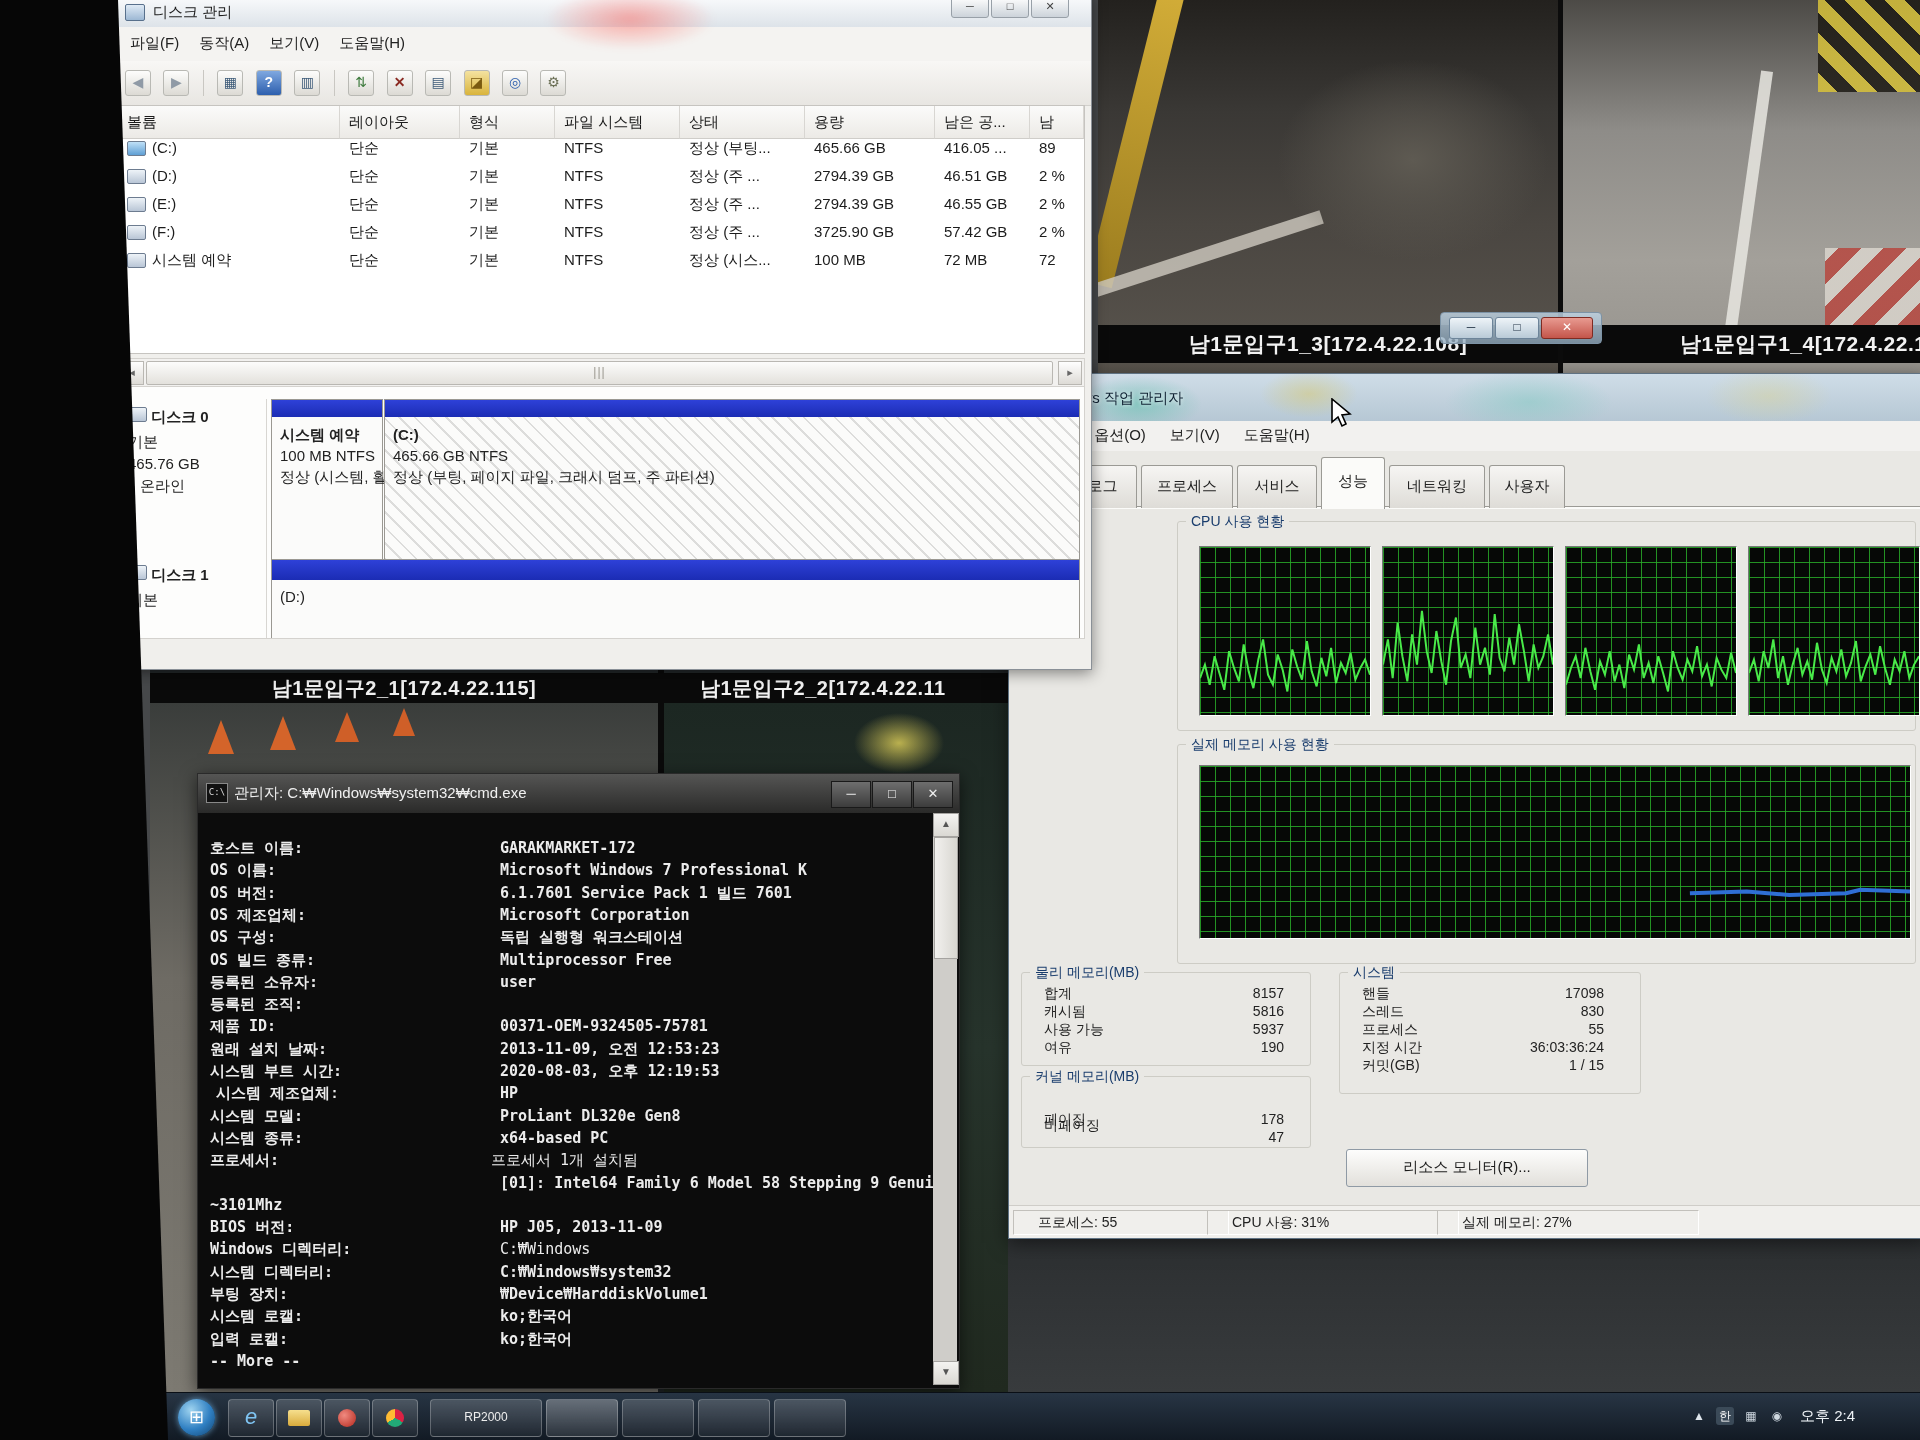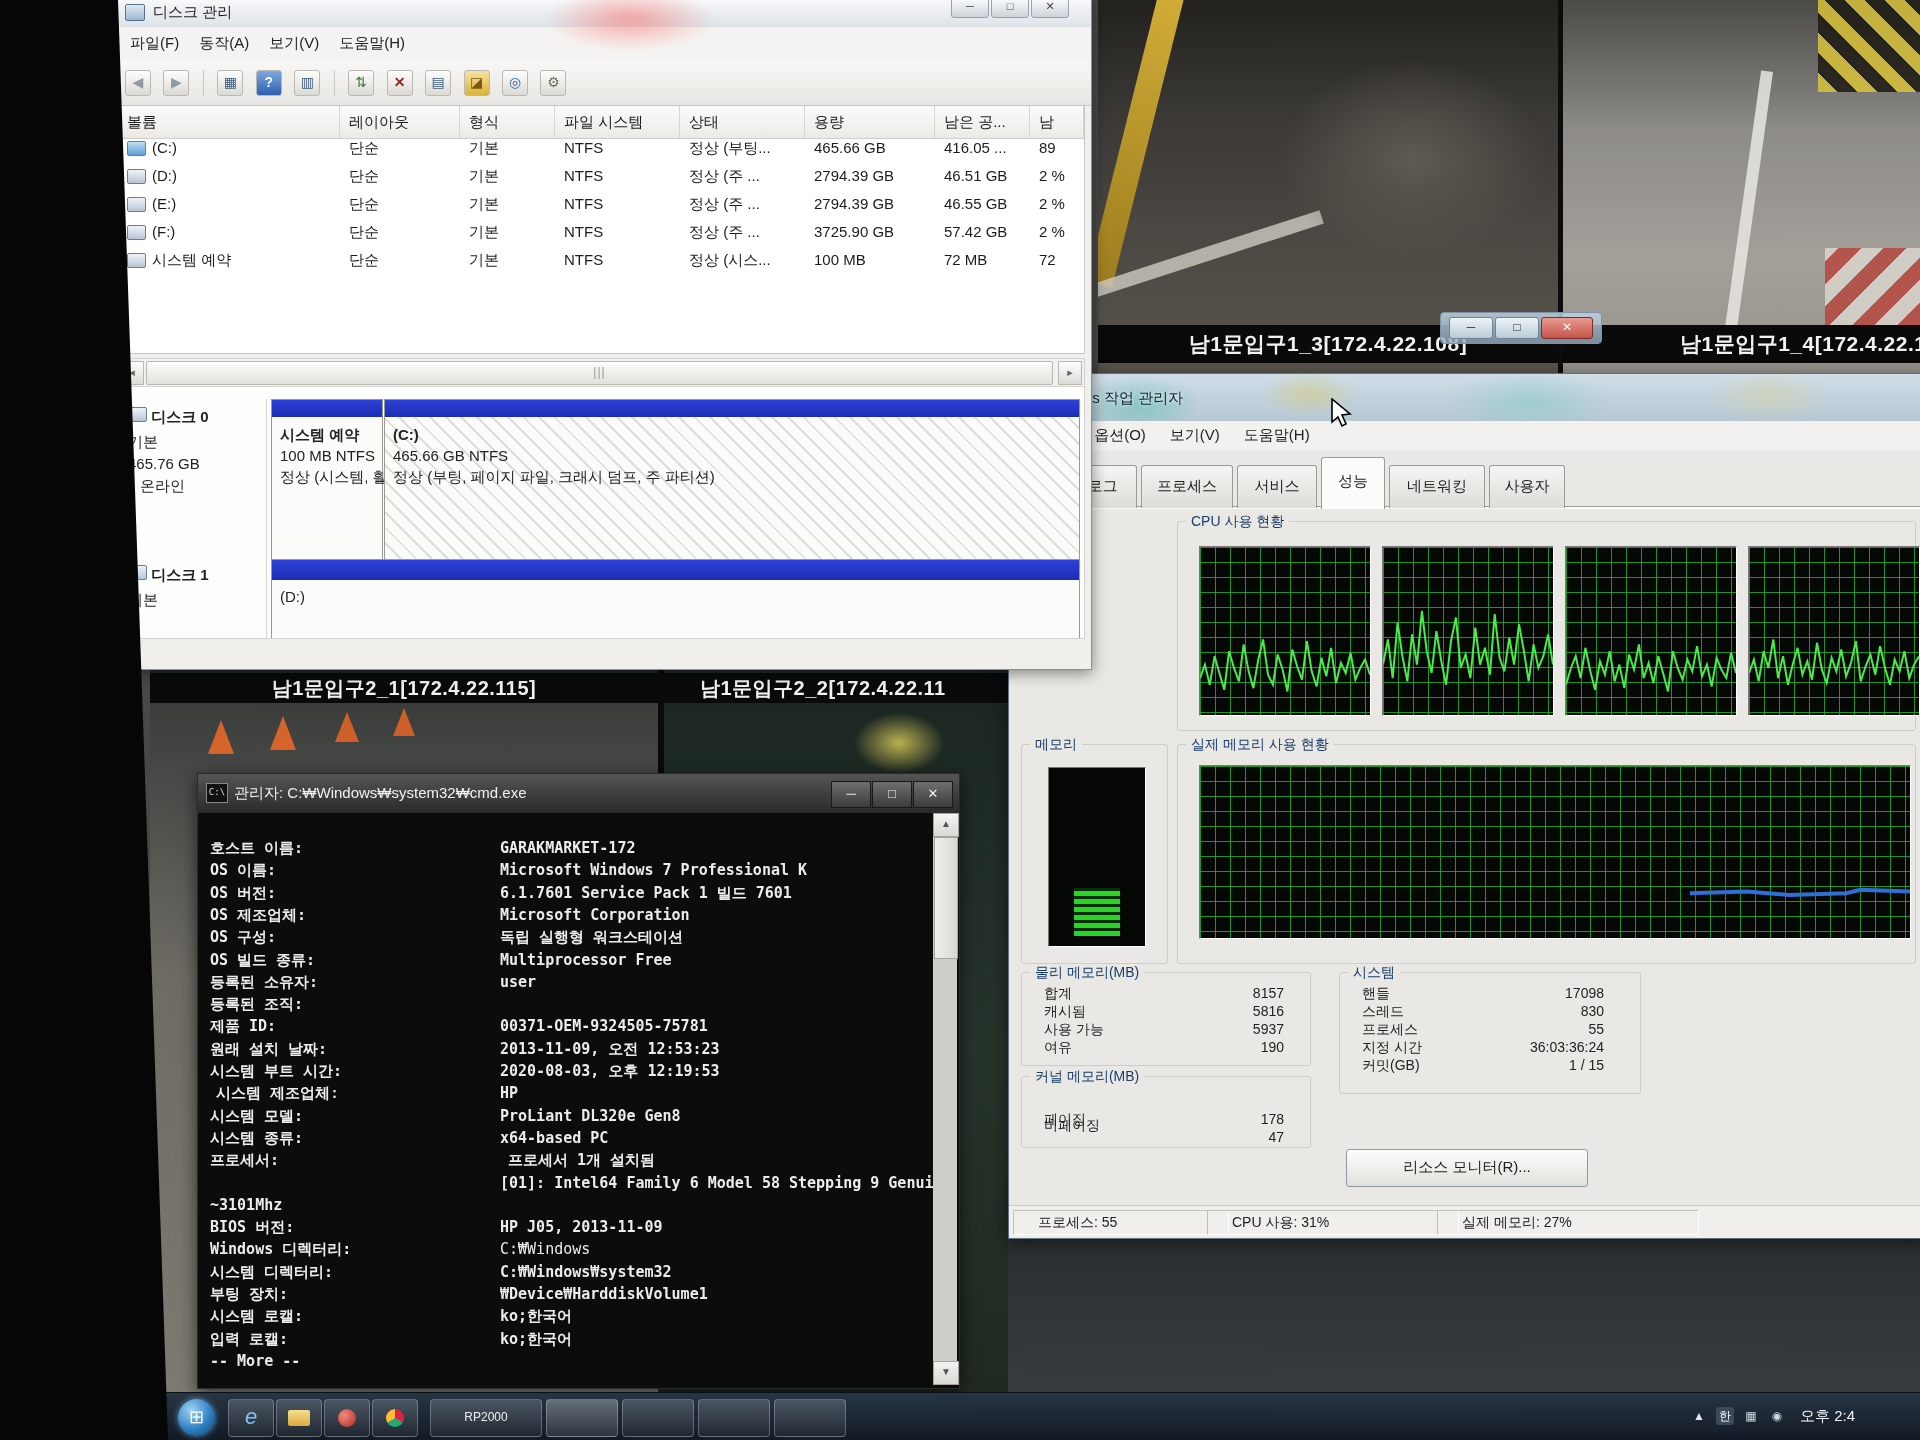--- a/index.html
+++ b/index.html
@@ -165,26 +165,20 @@
           <polyline points="0.0,70.0 2.9,55.0 5.7,78.0 8.6,45.0 11.4,65.0 14.3,80.0 17.1,52.0 20.0,70.0 22.9,38.0 25.7,62.0 28.6,75.0 31.4,50.0 34.3,68.0 37.1,82.0 40.0,56.0 42.9,42.0 45.7,72.0 48.6,64.0 51.4,78.0 54.3,48.0 57.1,70.0 60.0,60.0 62.9,76.0 65.7,40.0 68.6,66.0 71.4,74.0 74.3,54.0 77.1,70.0 80.0,46.0 82.9,62.0 85.7,80.0 88.6,58.0 91.4,72.0 94.3,65.0 97.1,52.0 100.0,70.0" fill="none" stroke="#49ea49" stroke-width="2" vector-effect="non-scaling-stroke"></polyline>
         </svg></div>
     <div class="blackpanel gridbg cpu-graph" style="left:387px;top:24px;width:170px;height:168px;"><svg width="100%" height="100%" viewBox="0 0 100 100" preserveAspectRatio="none">
           <polyline points="0.0,82.0 2.9,72.0 5.7,65.0 8.6,78.0 11.4,60.0 14.3,74.0 17.1,85.0 20.0,68.0 22.9,76.0 25.7,62.0 28.6,80.0 31.4,70.0 34.3,84.0 37.1,64.0 40.0,73.0 42.9,58.0 45.7,78.0 48.6,69.0 51.4,81.0 54.3,65.0 57.1,75.0 60.0,86.0 62.9,62.0 65.7,72.0 68.6,79.0 71.4,67.0 74.3,74.0 77.1,59.0 80.0,77.0 82.9,70.0 85.7,83.0 88.6,66.0 91.4,73.0 94.3,78.0 97.1,63.0 100.0,75.0" fill="none" stroke="#49ea49" stroke-width="2" vector-effect="non-scaling-stroke"></polyline>
         </svg></div>
     <div class="blackpanel gridbg cpu-graph" style="left:570px;top:24px;width:170px;height:168px;"><svg width="100%" height="100%" viewBox="0 0 100 100" preserveAspectRatio="none">
           <polyline points="0.0,75.0 2.9,67.0 5.7,80.0 8.6,62.0 11.4,72.0 14.3,55.0 17.1,78.0 20.0,65.0 22.9,82.0 25.7,70.0 28.6,60.0 31.4,76.0 34.3,68.0 37.1,79.0 40.0,57.0 42.9,73.0 45.7,81.0 48.6,66.0 51.4,74.0 54.3,61.0 57.1,77.0 60.0,69.0 62.9,56.0 65.7,80.0 68.6,71.0 71.4,64.0 74.3,76.0 77.1,59.0 80.0,72.0 82.9,82.0 85.7,67.0 88.6,74.0 91.4,62.0 94.3,78.0 97.1,70.0 100.0,65.0" fill="none" stroke="#49ea49" stroke-width="2" vector-effect="non-scaling-stroke"></polyline>
         </svg></div>
   </div>
 
-  <div class="grp" style="left:12px;top:370px;width:145px;height:218px;">
-    <div class="gt">메모리</div>
-    <div class="blackpanel" style="left:26px;top:22px;width:96px;height:178px;">
-      <div class="meterled" id="mem-led" style="bottom: 10px; height: 27%;"></div>
-    </div>
-  </div>
 
   <div class="grp" style="left:168px;top:370px;width:737px;height:218px;">
     <div class="gt">실제 메모리 사용 현황</div>
     <div class="blackpanel gridbg" id="mem-graph" style="left:21px;top:20px;width:710px;height:172px;"><svg width="100%" height="100%" viewBox="0 0 100 100" preserveAspectRatio="none">
           <polyline points="69,74 77,73 83,75 91,74 93,72 100,73" fill="none" stroke="#2f6fd4" stroke-width="4" vector-effect="non-scaling-stroke"></polyline>
         </svg></div>
   </div>
 
   <div class="grp" style="left:12px;top:598px;width:288px;height:92px;">
     <div class="gt">물리 메모리(MB)</div>
@@ -368,21 +362,21 @@
       <div class="cline" style="top: 137.5px;"><span style="position: absolute; left: 10px; font-weight: bold;">OS 빌드 종류:</span><span style="position: absolute; left: 300px; font-weight: bold;">Multiprocessor Free</span></div>
       <div class="cline" style="top: 115.2px;"><span style="position: absolute; left: 10px; font-weight: bold;">OS 구성:</span><span style="position: absolute; left: 300px; font-weight: bold;">독립 실행형 워크스테이션</span></div>
       <div class="cline" style="top: 159.8px;"><span style="position: absolute; left: 10px; font-weight: bold;">등록된 소유자:</span><span style="position: absolute; left: 300px; font-weight: bold;">user</span></div>
       <div class="cline" style="top: 182.1px;"><span style="position: absolute; left: 10px; font-weight: bold;">등록된 조직:</span><span style="position: absolute; left: 300px; font-weight: bold;"></span></div>
       <div class="cline" style="top: 204.4px;"><span style="position: absolute; left: 10px; font-weight: bold;">제품 ID:</span><span style="position: absolute; left: 300px; font-weight: bold;">00371-OEM-9324505-75781</span></div>
       <div class="cline" style="top: 226.7px;"><span style="position: absolute; left: 10px; font-weight: bold;">원래 설치 날짜:</span><span style="position: absolute; left: 300px; font-weight: bold;">2013-11-09, 오전 12:53:23</span></div>
       <div class="cline" style="top: 249px;"><span style="position: absolute; left: 10px; font-weight: bold;">시스템 부트 시간:</span><span style="position: absolute; left: 300px; font-weight: bold;">2020-08-03, 오후 12:19:53</span></div>
       <div class="cline" style="top: 271.3px;"><span style="position: absolute; left: 16px; font-weight: bold; font-family: Liberation Mono, monospace;">시스템 제조업체:</span><span style="position: absolute; left: 300px; font-weight: bold;">HP</span></div>
       <div class="cline" style="top: 293.6px;"><span style="position: absolute; left: 10px; font-weight: bold;">시스템 모델:</span><span style="position: absolute; left: 300px; font-weight: bold;">ProLiant DL320e Gen8</span></div>
       <div class="cline" style="top: 315.9px;"><span style="position: absolute; left: 10px; font-weight: bold;">시스템 종류:</span><span style="position: absolute; left: 300px; font-weight: bold;">x64-based PC</span></div>
-      <div class="cline" style="top: 338.2px;"><span style="position: absolute; left: 10px; font-weight: bold;">프로세서:</span><span style="position: absolute; left: 308px; font-weight: bold;">프로세서 1개 설치됨</span></div>
+      <div class="cline" style="top: 338.2px;"><span style="position: absolute; left: 10px; font-weight: bold;">프로세서:</span><span style="position: absolute; left: 291px; font-weight: normal;">프로세서 1개 설치됨</span></div>
       <div class="cline" style="top: 360.5px;"><span style="position: absolute; left: 10px; font-weight: bold;"></span><span style="position: absolute; left: 300px; font-weight: bold;">[01]: Intel64 Family 6 Model 58 Stepping 9 GenuineIntel</span></div>
       <div class="cline" style="top: 382.8px;"><span style="position: absolute; left: 10px; font-weight: bold;">~3101Mhz</span><span style="position: absolute; left: 300px; font-weight: bold;"></span></div>
       <div class="cline" style="top: 405.1px;"><span style="position: absolute; left: 10px; font-weight: bold;">BIOS 버전:</span><span style="position: absolute; left: 300px; font-weight: bold;">HP J05, 2013-11-09</span></div>
       <div class="cline" style="top: 427.4px;"><span style="position: absolute; left: 10px; font-weight: bold;">Windows 디렉터리:</span><span style="position: absolute; left: 300px; font-weight: normal;">C:₩Windows</span></div>
       <div class="cline" style="top: 449.7px;"><span style="position: absolute; left: 10px; font-weight: bold;">시스템 디렉터리:</span><span style="position: absolute; left: 300px; font-weight: bold;">C:₩Windows₩system32</span></div>
       <div class="cline" style="top: 472px;"><span style="position: absolute; left: 10px; font-weight: bold;">부팅 장치:</span><span style="position: absolute; left: 300px; font-weight: bold;">₩Device₩HarddiskVolume1</span></div>
       <div class="cline" style="top: 494.3px;"><span style="position: absolute; left: 10px; font-weight: bold;">시스템 로캘:</span><span style="position: absolute; left: 300px; font-weight: bold;">ko;한국어</span></div>
       <div class="cline" style="top: 516.6px;"><span style="position: absolute; left: 10px; font-weight: bold;">입력 로캘:</span><span style="position: absolute; left: 300px; font-weight: bold;">ko;한국어</span></div>
       <div class="cline" style="top: 538.9px;"><span style="position: absolute; left: 10px; font-weight: bold;">-- More --</span><span style="position: absolute; left: 300px; font-weight: bold;"></span></div>
     </div>

